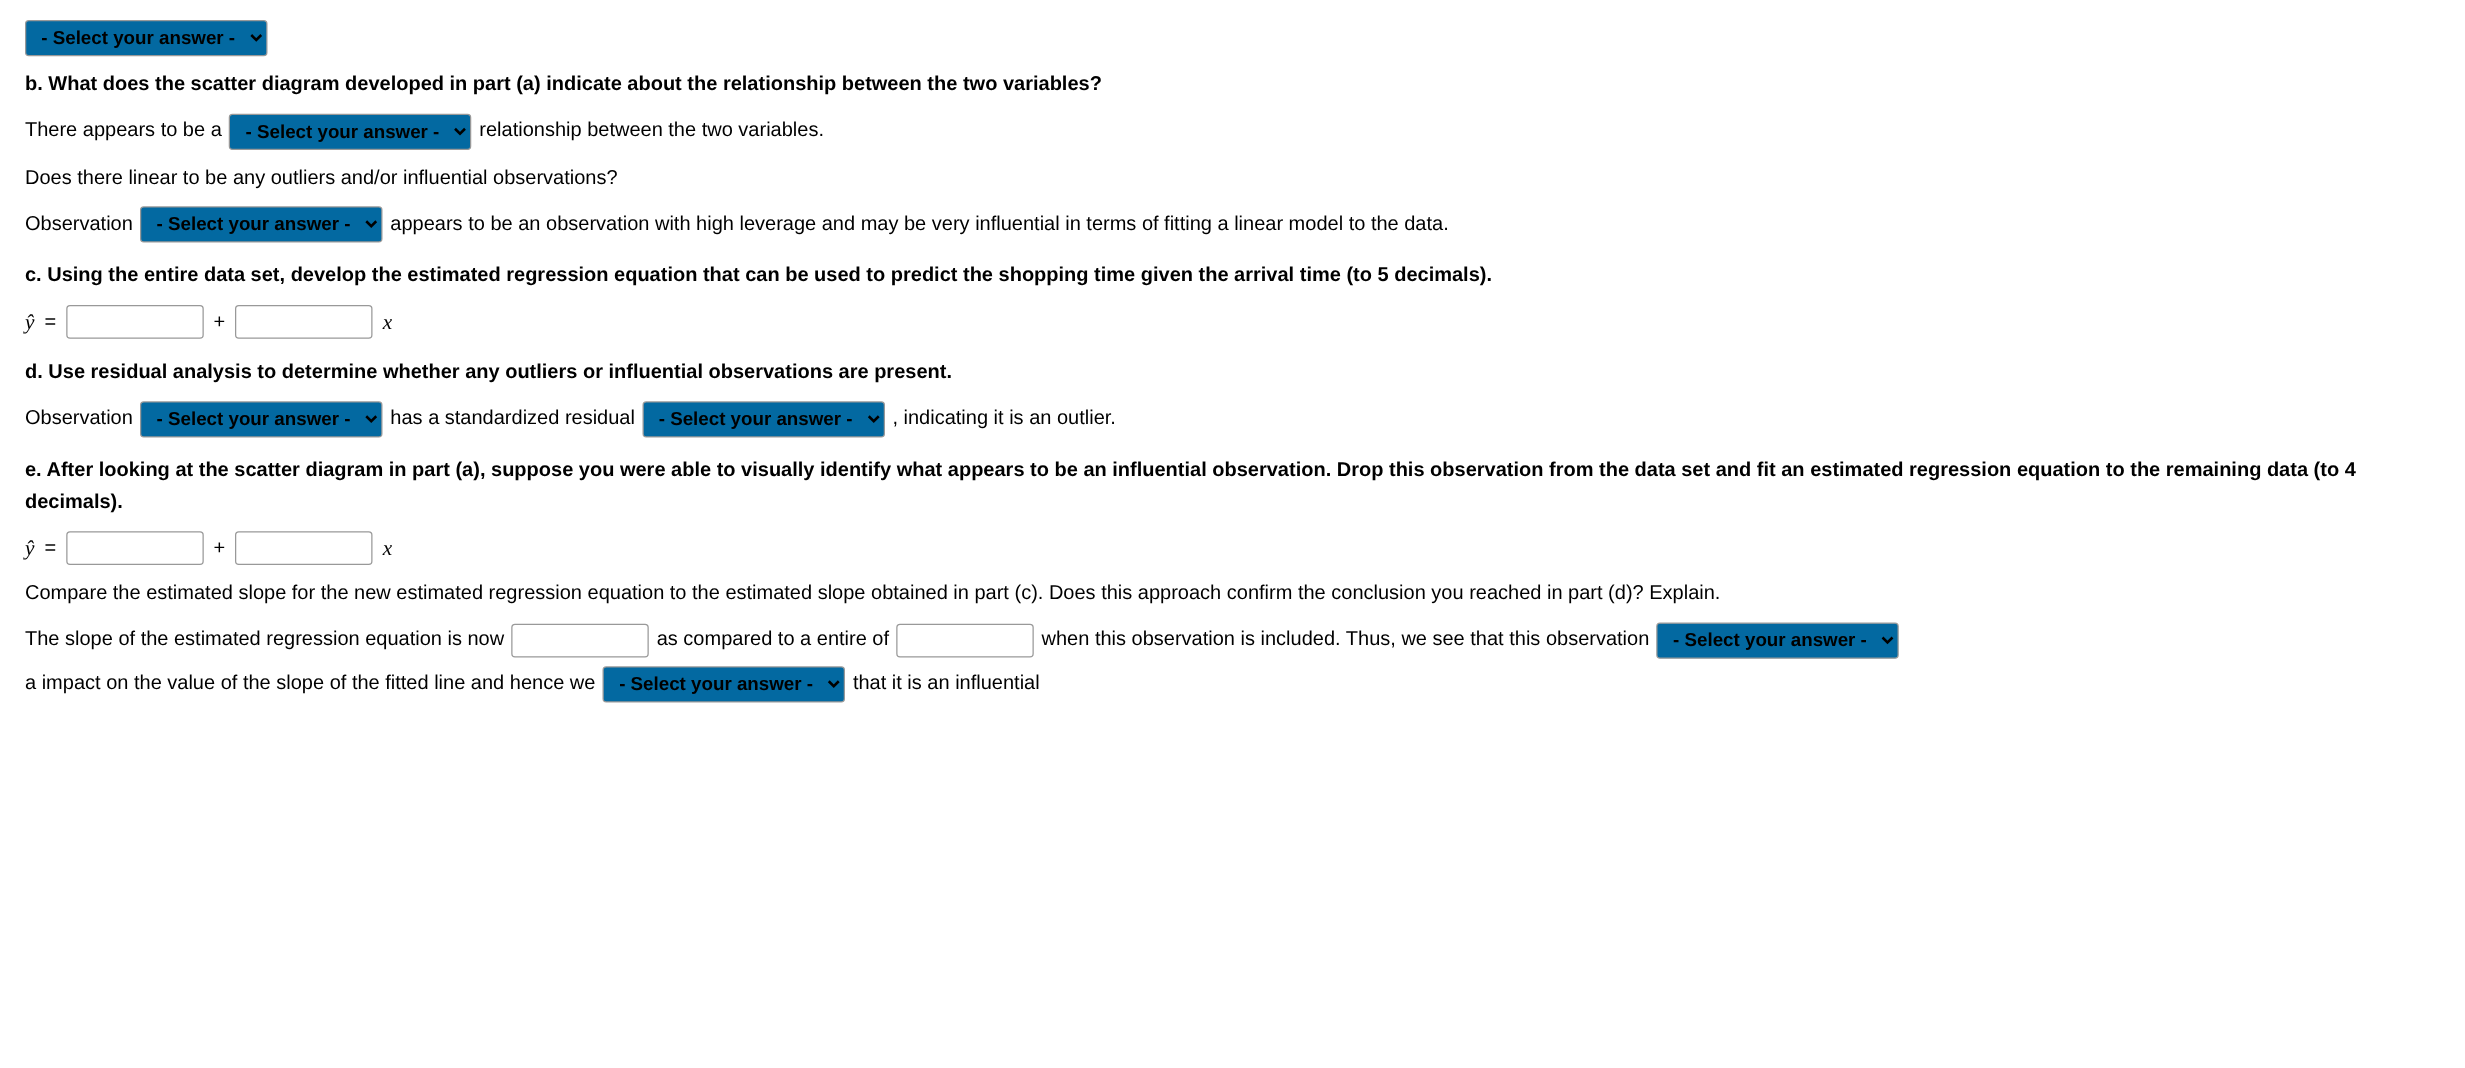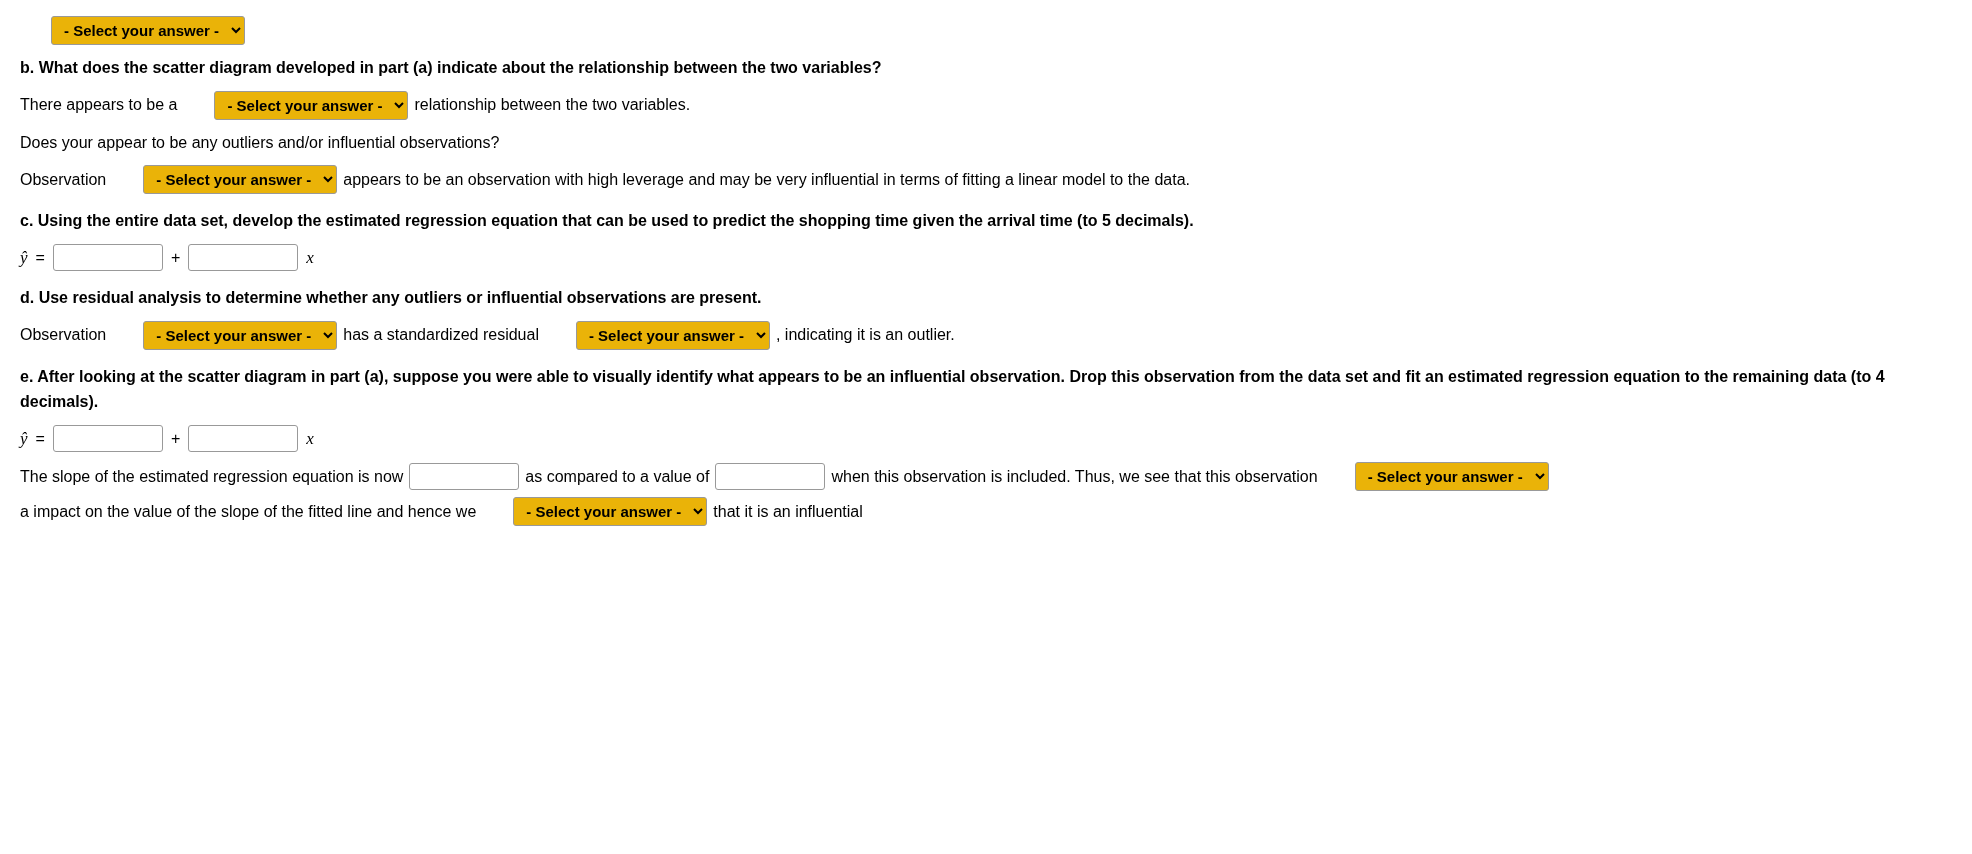--- a/index.html
+++ b/index.html
@@ -27,24 +27,23 @@
     }
     .inline-row span, .inline-row label {
       white-space: pre;
     }
     select.answer-select {
       font-size: 15px;
       font-weight: bold;
       padding: 4px 8px;
       border: 1px solid #999;
       border-radius: 3px;
-      background: #eab308;
+      background: #0369a1;
       cursor: pointer;
       min-width: 180px;
-      margin-left: 31px;
     }
     input.answer-input {
       font-size: 15px;
       padding: 4px 8px;
       border: 1px solid #999;
       border-radius: 3px;
       width: 110px;
     }
     .question-label {
       font-weight: bold;
@@ -85,21 +84,21 @@
     <span>There appears to be a</span>
     <select class="answer-select">
       <option>- Select your answer -</option>
       <option>positive</option>
       <option>negative</option>
       <option>no</option>
     </select>
     <span>relationship between the two variables.</span>
   </div>
 
-  <p>Does your appear to be any outliers and/or influential observations?</p>
+  <p>Does there linear to be any outliers and/or influential observations?</p>
 
   <div class="inline-row">
     <span>Observation</span>
     <select class="answer-select">
       <option>- Select your answer -</option>
       <option>a</option>
       <option>b</option>
       <option>c</option>
       <option>d</option>
       <option>e</option>
@@ -148,25 +147,26 @@
 
   <div class="math-eq">
     <span class="math">ŷ</span>
     <span>=</span>
     <input type="text" class="answer-input" value="" style="">
     <span>+</span>
     <input type="text" class="answer-input" value="" style="">
     <span class="math">x</span>
   </div>
 
+  <p>Compare the estimated slope for the new estimated regression equation to the estimated slope obtained in part (c). Does this approach confirm the conclusion you reached in part (d)? Explain.</p>
 
   <div class="inline-row">
     <span>The slope of the estimated regression equation is now</span>
     <input type="text" class="answer-input" value="" style="">
-    <span>as compared to a value of</span>
+    <span>as compared to a entire of</span>
     <input type="text" class="answer-input" value="" style="">
     <span>when this observation is included. Thus, we see that this observation</span>
     <select class="answer-select">
       <option>- Select your answer -</option>
       <option>had</option>
       <option>did not have</option>
     </select>
     <span>a impact on the value of the slope of the fitted line and hence we</span>
     <select class="answer-select">
       <option>- Select your answer -</option>

